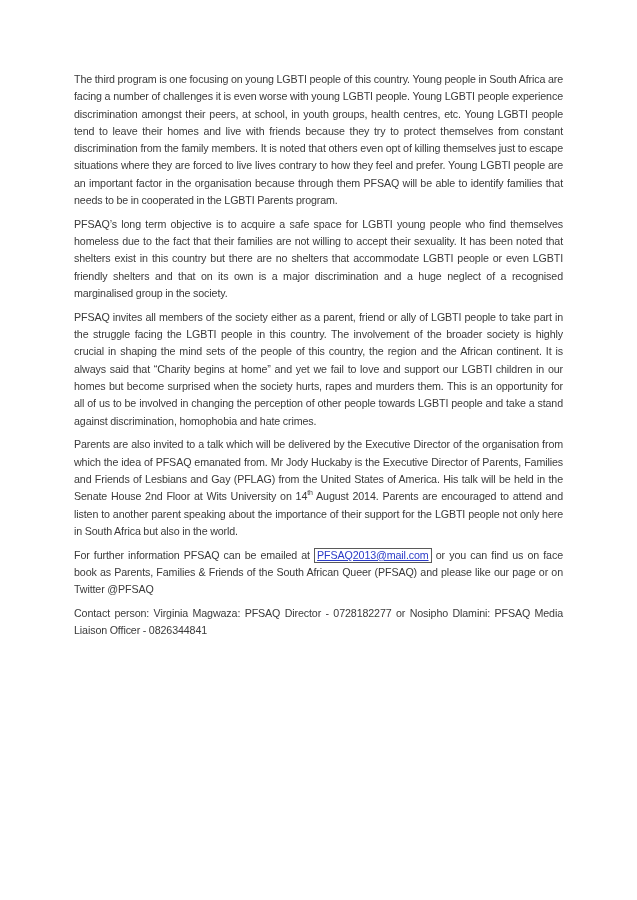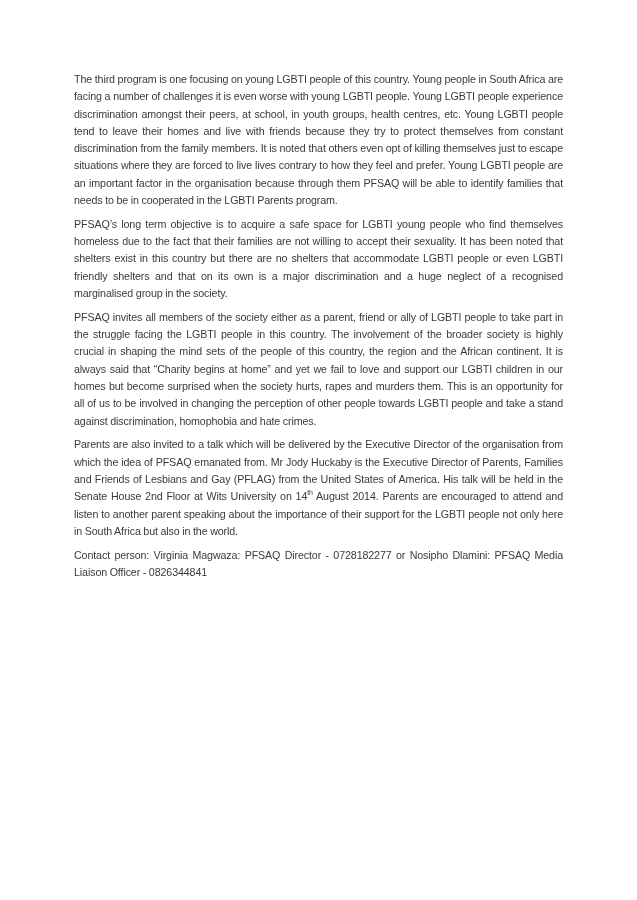--- a/index.html
+++ b/index.html
@@ -59,15 +59,16 @@
 </style>
 </head>
 <body>
 
 <main class="page">
   <div class="doc-body">
       <p class="para">The third program is one focusing on young LGBTI people of this country. Young people in South Africa are facing a number of challenges it is even worse with young LGBTI people. Young LGBTI people experience discrimination amongst their peers, at school, in youth groups, health centres, etc. Young LGBTI people tend to leave their homes and live with friends because they try to protect themselves from constant discrimination from the family members. It is noted that others even opt of killing themselves just to escape situations where they are forced to live lives contrary to how they feel and prefer. Young LGBTI people are an important factor in the organisation because through them PFSAQ will be able to identify families that needs to be in cooperated in the LGBTI Parents program.</p>
       <p class="para">PFSAQ’s long term objective is to acquire a safe space for LGBTI young people who find themselves homeless due to the fact that their families are not willing to accept their sexuality. It has been noted that shelters exist in this country but there are no shelters that accommodate LGBTI people or even LGBTI friendly shelters and that on its own is a major discrimination and a huge neglect of a recognised marginalised group in the society.</p>
       <p class="para">PFSAQ invites all members of the society either as a parent, friend or ally of LGBTI people to take part in the struggle facing the LGBTI people in this country. The involvement of the broader society is highly crucial in shaping the mind sets of the people of this country, the region and the African continent. It is always said that “Charity begins at home” and yet we fail to love and support our LGBTI children in our homes but become surprised when the society hurts, rapes and murders them. This is an opportunity for all of us to be involved in changing the perception of other people towards LGBTI people and take a stand against discrimination, homophobia and hate crimes.</p>
       <p class="para">Parents are also invited to a talk which will be delivered by the Executive Director of the organisation from which the idea of PFSAQ emanated from. Mr Jody Huckaby is the Executive Director of Parents, Families and Friends of Lesbians and Gay (PFLAG) from the United States of America. His talk will be held in the Senate House 2nd Floor at Wits University on 14<sup class="sup-seg">th</sup> August 2014. Parents are encouraged to attend and listen to another parent speaking about the importance of their support for the LGBTI people not only here in South Africa but also in the world.</p>
+      <p class="para">For further information PFSAQ can be emailed at <span class="link-box"><a class="email-link" href="#">PFSAQ2013@mail.com</a></span> or you can find us on face book as Parents, Families &amp; Friends of the South African Queer (PFSAQ) and please like our page or on Twitter @PFSAQ</p>
       <p class="para">Contact person: Virginia Magwaza: PFSAQ Director - 0728182277 or Nosipho Dlamini: PFSAQ Media Liaison Officer -  0826344841</p>
     </div>
 </main>
 
 </body></html>

